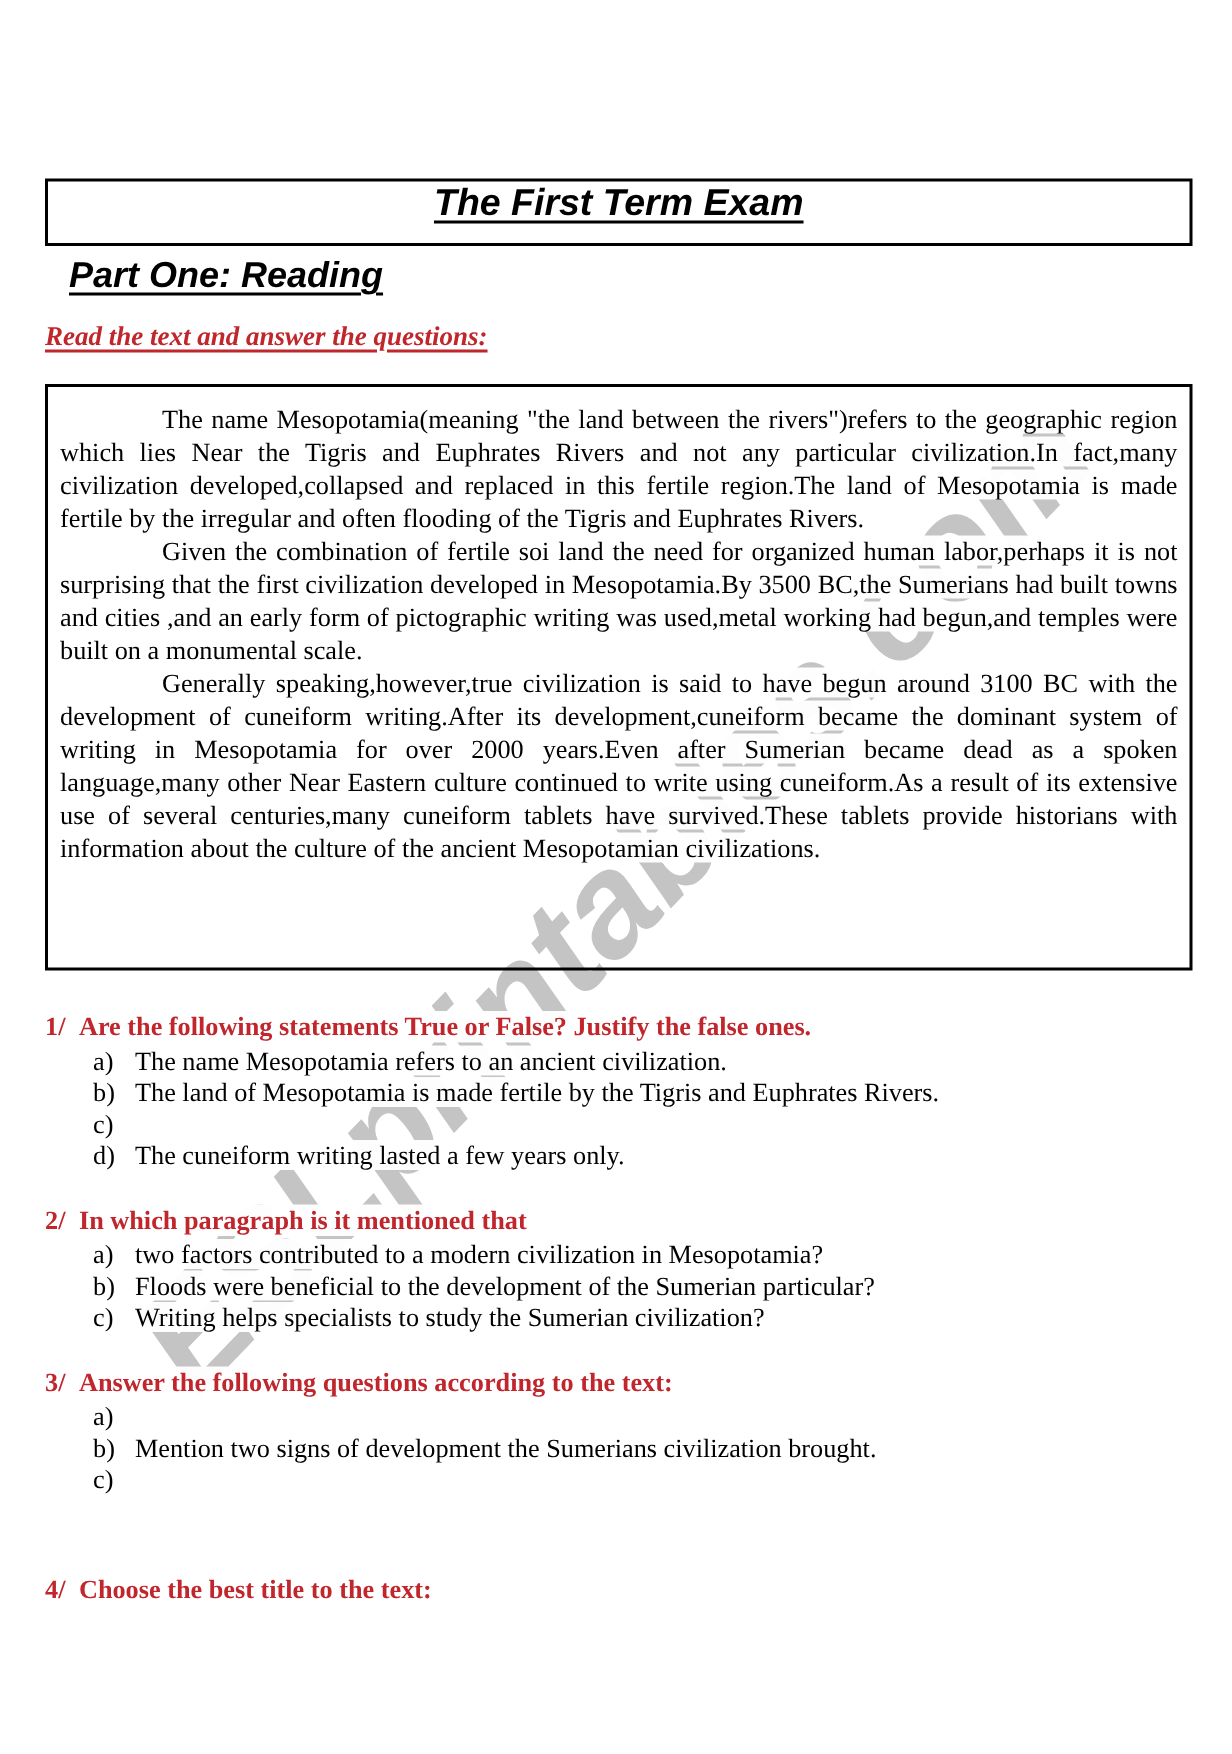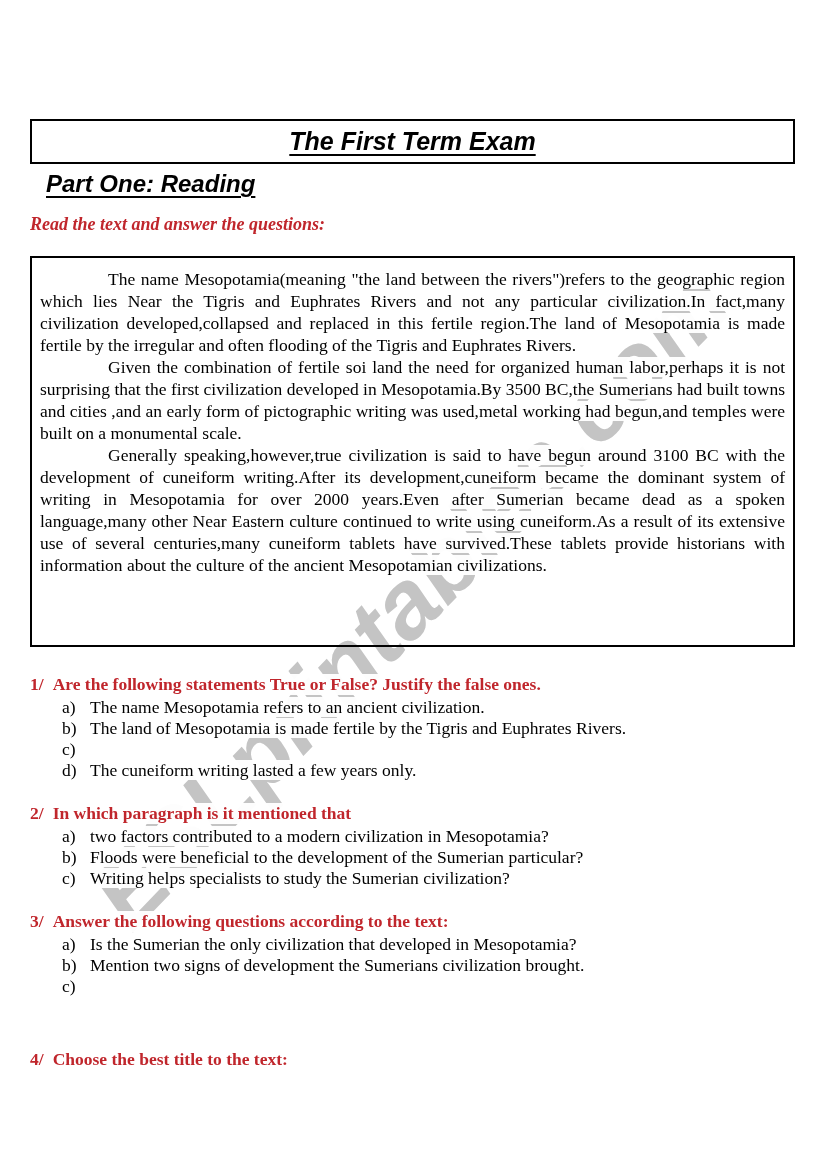--- a/index.html
+++ b/index.html
@@ -42,21 +42,21 @@
   .band {            
     background: rgba(255,255,255,0.96);
   }
   
   .title-box {
     margin-top: 119px;
     height: 45px;
     border: 2px solid #000;
     box-sizing: border-box;
     display: flex;
-    align-items: center;
+    align-items: flex-start;
     justify-content: center;
     background: transparent;
   }
   .title-box .title {
     font-family: "Liberation Sans", sans-serif;
     font-weight: bold;
     font-style: italic;
     font-size: 25px;
     text-decoration: underline;
     text-decoration-thickness: 2px;
@@ -75,20 +75,21 @@
   }
   .part-heading { margin-top: 5px; }
   .instruction {
     margin-top: 12px;
     font-family: "Liberation Serif", serif;
     font-weight: bold;
     font-style: italic;
     font-size: 18px;
     line-height: 21px;
     color: #c0262c;
+    text-decoration: underline;
     text-decoration-thickness: 2px;
     text-underline-offset: 3px;
   }
   
   .passage-box {
     margin-top: 21px;
     border: 2px solid #000;
     box-sizing: border-box;
     min-height: 391px;
     padding: 10px 8px 16px 8px;
@@ -190,21 +191,20 @@
   </div>
 
   <div class="question">
     <div class="q-header">
       <span class="band">3/</span>
       <span class="band">Answer the following questions according to the text:</span>
     </div>
     <div class="q-items">
       <div class="q-item">
         <span class="marker"><span class="band">a)</span></span>
-        <span><span class="band">Is the Sumerian the only civilization that developed in Mesopotamia?</span></span>
       </div>
       <div class="q-item">
         <span class="marker"><span class="band">b)</span></span>
         <span><span class="band">Mention two signs of development the Sumerians civilization brought.</span></span>
       </div>
       <div class="q-item">
         <span class="marker"><span class="band">c)</span></span>
       </div>
     </div>
   </div>

